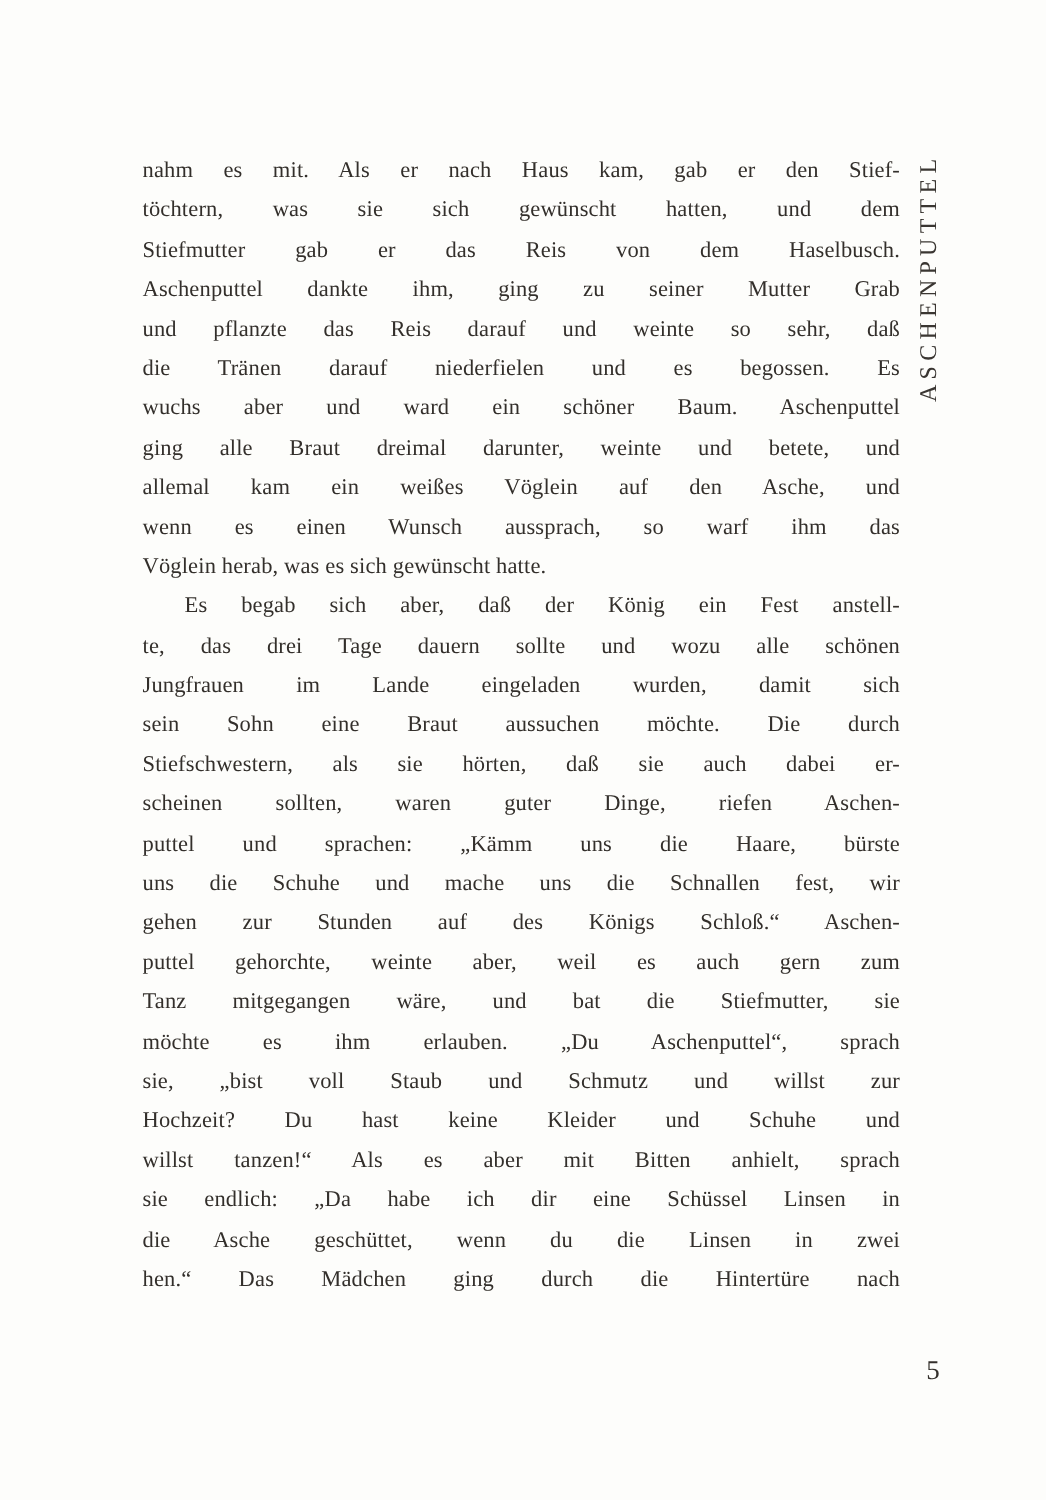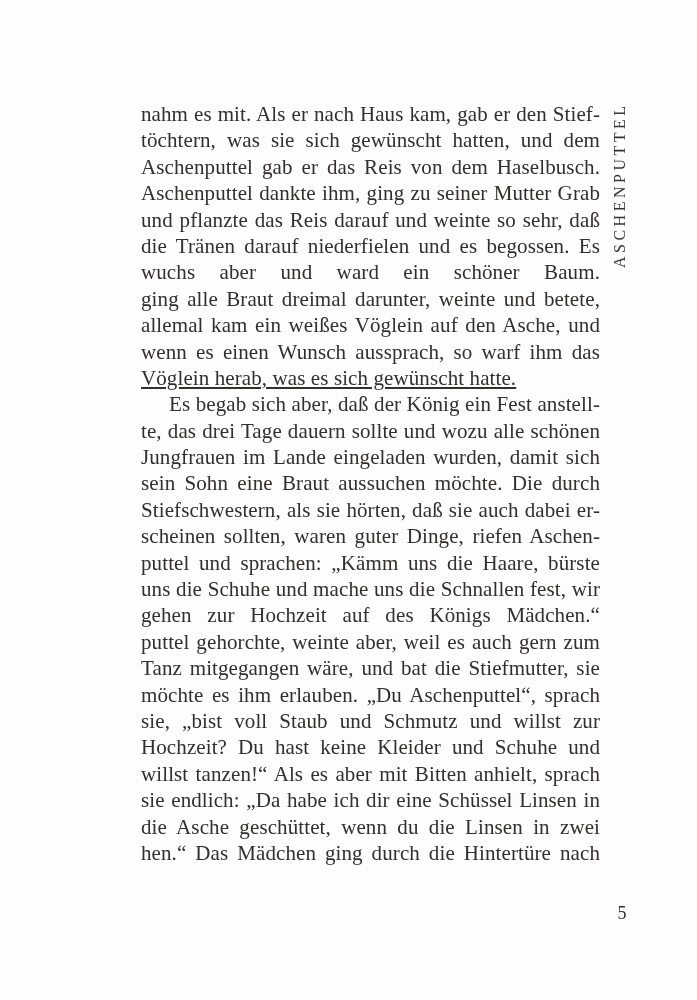--- a/index.html
+++ b/index.html
@@ -16,32 +16,30 @@
     color: #332f2b;
     overflow: hidden;
   }
   .text-block {
     position: absolute;
     left: 95px;
     top: 101px;
     width: 505px;
   }
   .line {
-    font-size: 21px;
+    font-size: 15px;
     line-height: 26.4px;
     height: 26.4px;
     text-align: justify;
     text-align-last: justify;
     overflow: hidden;
     letter-spacing: 0.1px;
-    margin-left: 46px;
   }
   .line.para-end {
     text-align-last: left;
-    text-decoration: underline;
   }
   .line.indent {
     text-indent: 28px;
   }
   .running-title {
     position: absolute;
     left: 611px;
     top: 268px;
     transform: rotate(-90deg);
     transform-origin: 0 0;
@@ -63,38 +61,38 @@
 </head>
 <body>
 
 <div class="page">
 
   <div class="running-title">ASCHENPUTTEL</div>
 
   <div class="text-block">
     <div class="line">nahm es mit. Als er nach Haus kam, gab er den Stief-</div>
     <div class="line">töchtern, was sie sich gewünscht hatten, und dem</div>
-    <div class="line">Aschenputtel gab er das Reis von dem Haselbusch.</div>
+    <div class="line">Stiefmutter gab er das Reis von dem Haselbusch.</div>
     <div class="line">Aschenputtel dankte ihm, ging zu seiner Mutter Grab</div>
     <div class="line">und pflanzte das Reis darauf und weinte so sehr, daß</div>
     <div class="line">die Tränen darauf niederfielen und es begossen. Es</div>
     <div class="line">wuchs aber und ward ein schöner Baum. Aschenputtel</div>
     <div class="line">ging alle Braut dreimal darunter, weinte und betete, und</div>
     <div class="line">allemal kam ein weißes Vöglein auf den Asche, und</div>
     <div class="line">wenn es einen Wunsch aussprach, so warf ihm das</div>
     <div class="line para-end">Vöglein herab, was es sich gewünscht hatte.</div>
     <div class="line indent">Es begab sich aber, daß der König ein Fest anstell-</div>
     <div class="line">te, das drei Tage dauern sollte und wozu alle schönen</div>
     <div class="line">Jungfrauen im Lande eingeladen wurden, damit sich</div>
     <div class="line">sein Sohn eine Braut aussuchen möchte. Die durch</div>
     <div class="line">Stiefschwestern, als sie hörten, daß sie auch dabei er-</div>
     <div class="line">scheinen sollten, waren guter Dinge, riefen Aschen-</div>
     <div class="line">puttel und sprachen: „Kämm uns die Haare, bürste</div>
     <div class="line">uns die Schuhe und mache uns die Schnallen fest, wir</div>
-    <div class="line">gehen zur Hochzeit auf des Königs Mädchen.“ Aschen-</div>
+    <div class="line">gehen zur Stunden auf des Königs Schloß.“ Aschen-</div>
     <div class="line">puttel gehorchte, weinte aber, weil es auch gern zum</div>
     <div class="line">Tanz mitgegangen wäre, und bat die Stiefmutter, sie</div>
     <div class="line">möchte es ihm erlauben. „Du Aschenputtel“, sprach</div>
     <div class="line">sie, „bist voll Staub und Schmutz und willst zur</div>
     <div class="line">Hochzeit? Du hast keine Kleider und Schuhe und</div>
     <div class="line">willst tanzen!“ Als es aber mit Bitten anhielt, sprach</div>
     <div class="line">sie endlich: „Da habe ich dir eine Schüssel Linsen in</div>
     <div class="line">die Asche geschüttet, wenn du die Linsen in zwei</div>
     <div class="line">hen.“ Das Mädchen ging durch die Hintertüre nach</div>
   </div>

